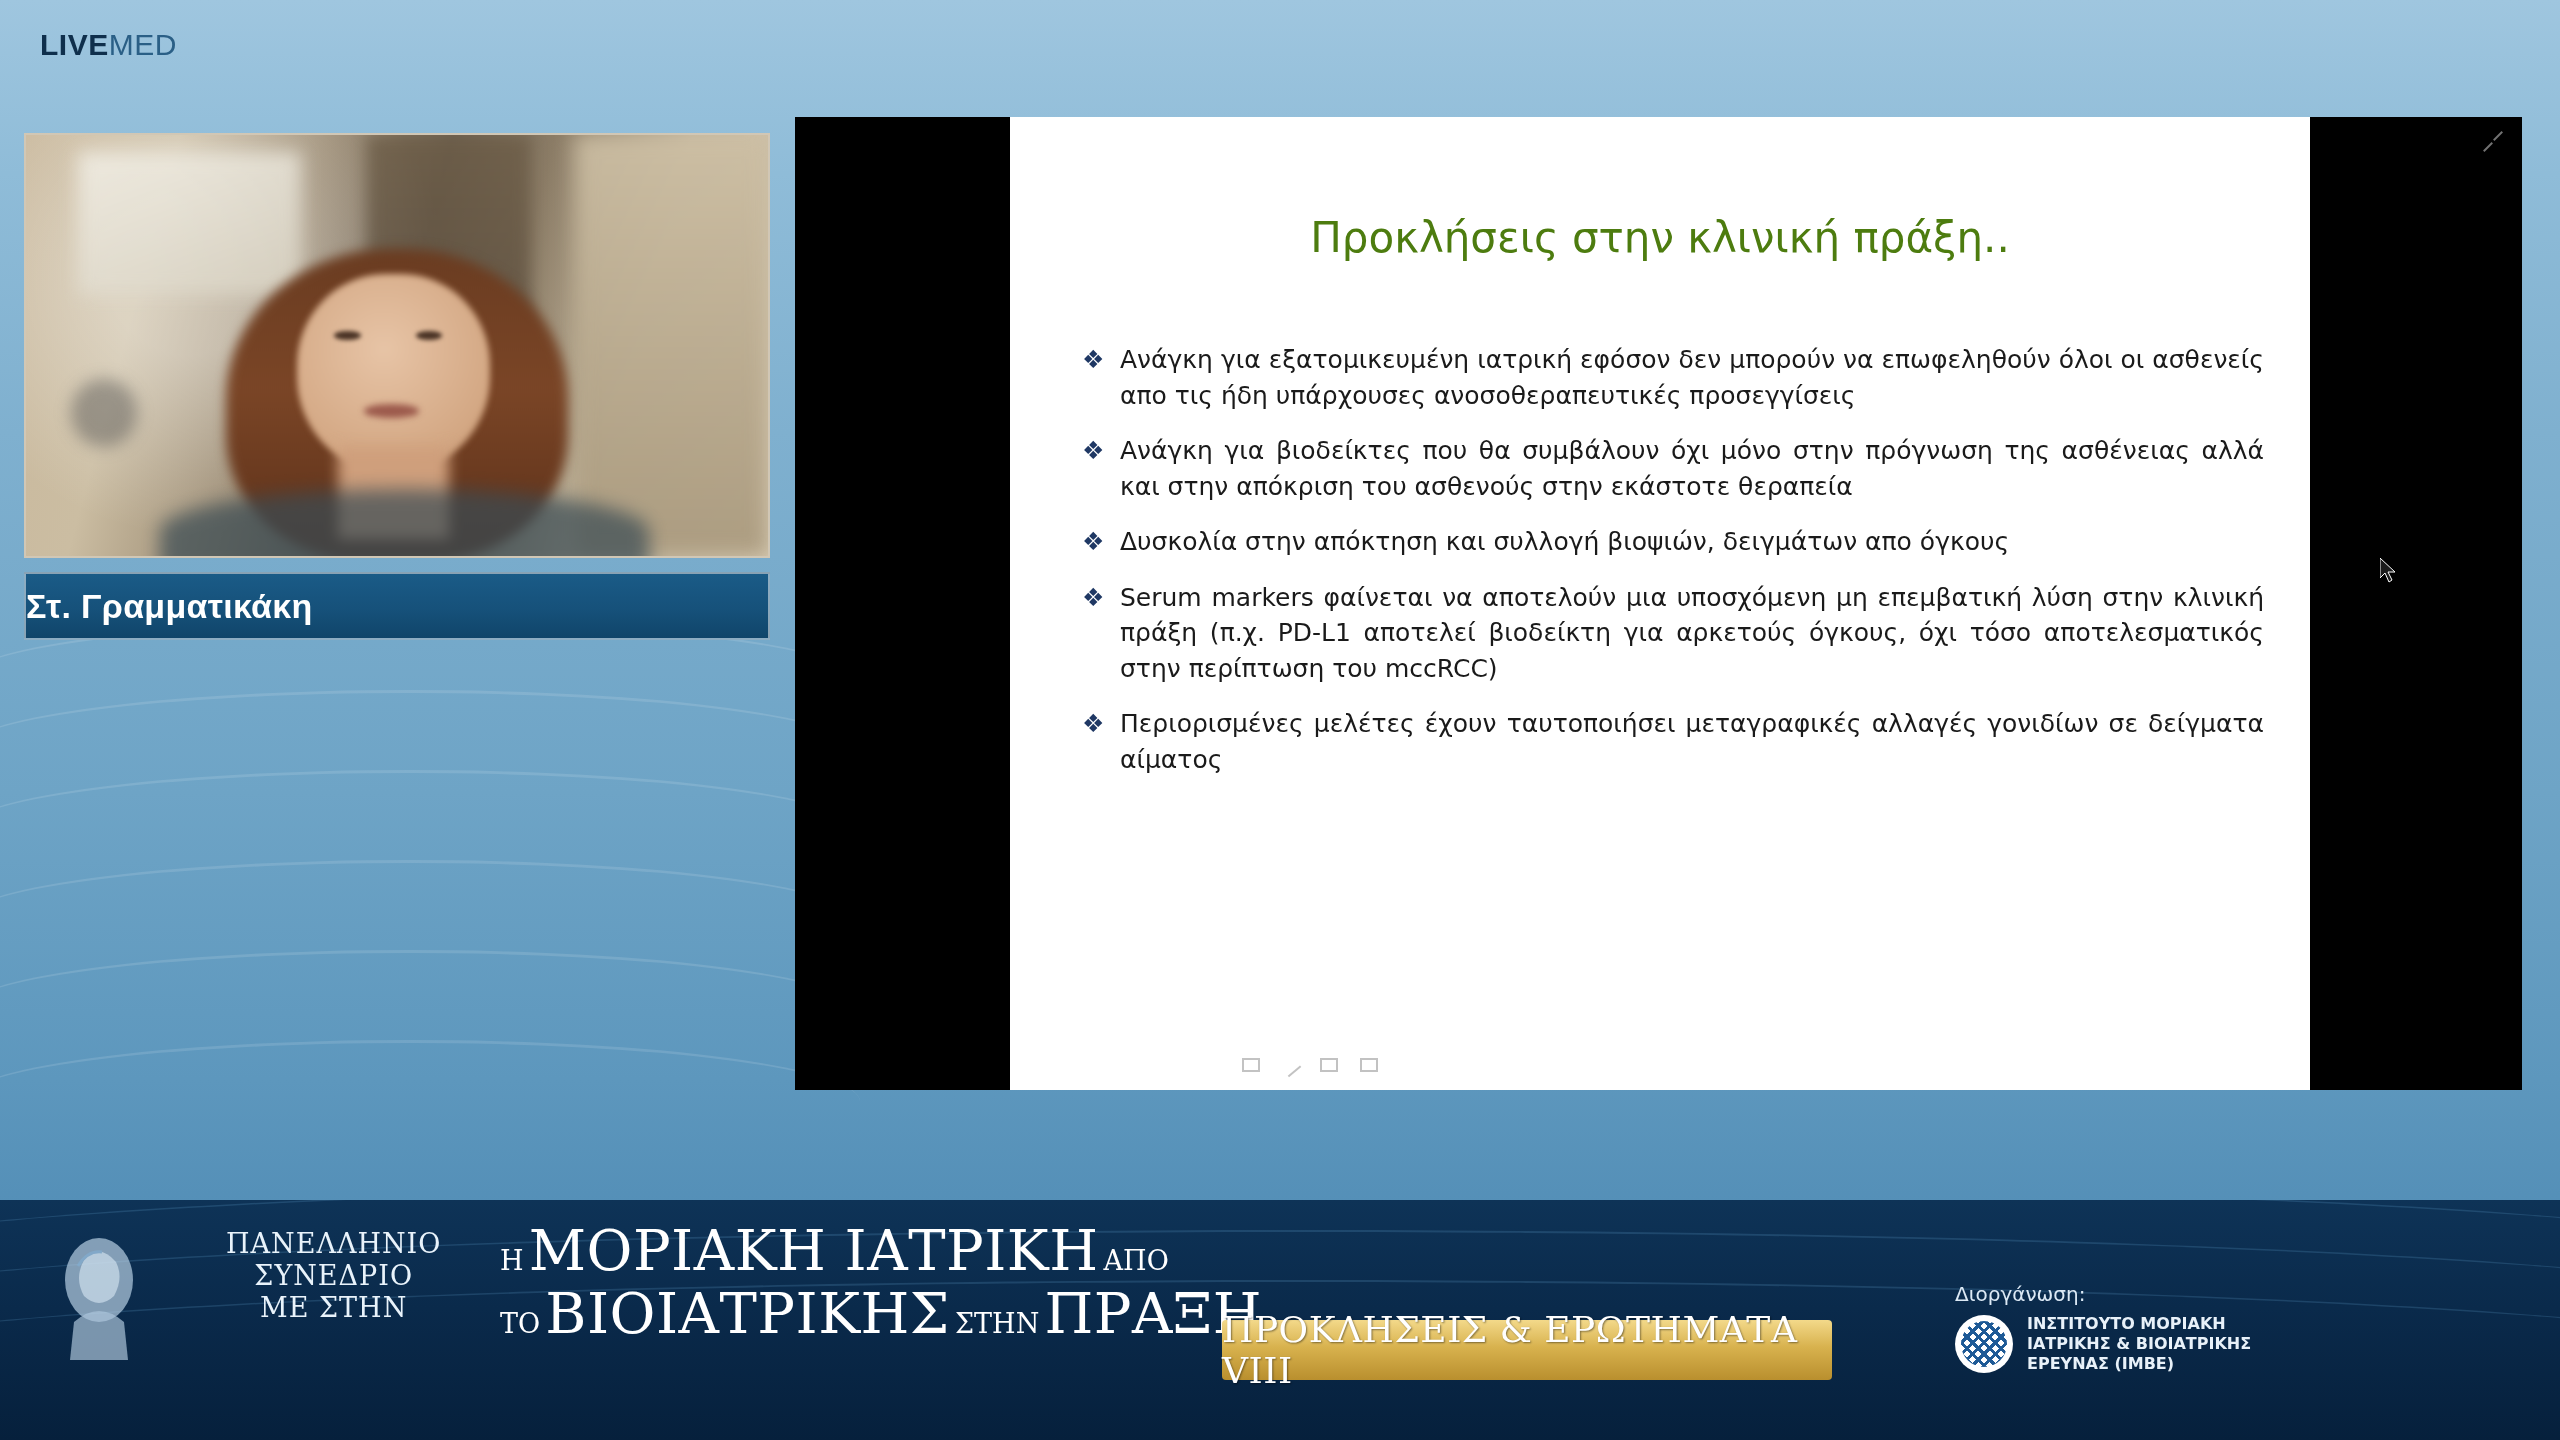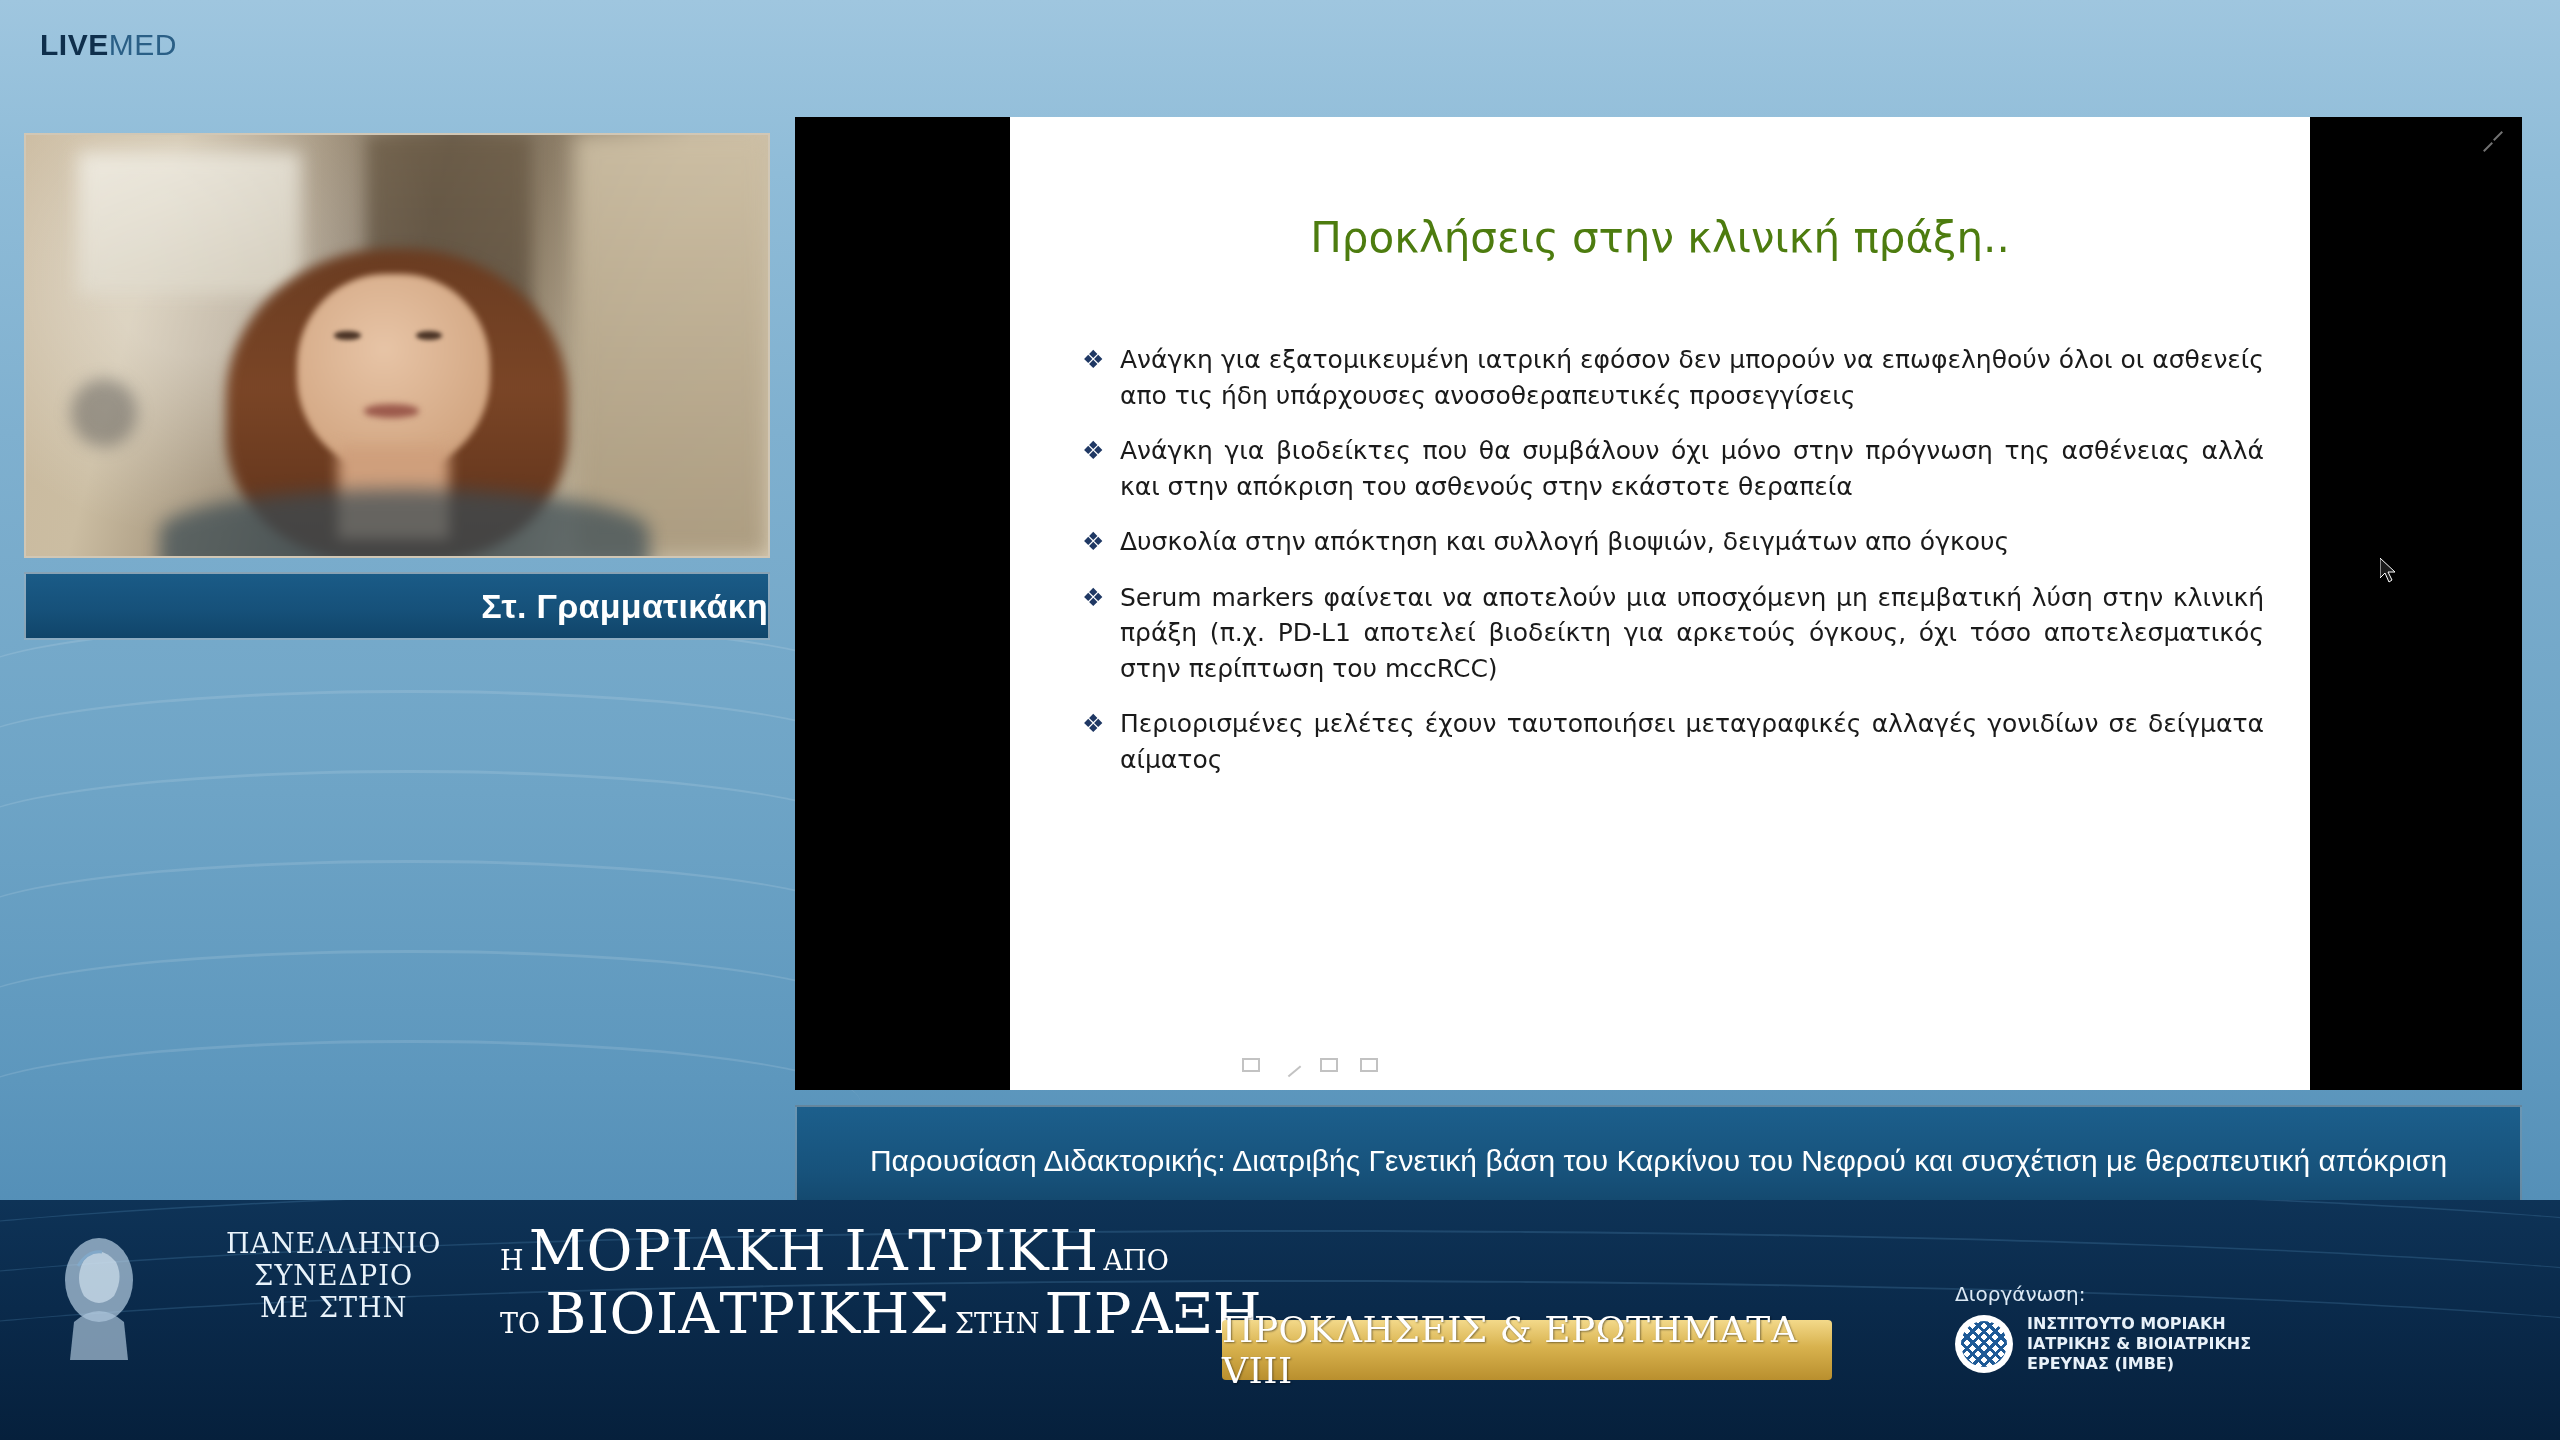--- a/index.html
+++ b/index.html
@@ -186,21 +186,21 @@
     width: 746px;
     height: 68px;
     background: linear-gradient(180deg, #1a5b87, #16517a 55%, #10456a);
     border: 2px solid rgba(255,255,255,0.5);
     box-sizing: border-box;
     color: #ffffff;
     font-size: 34px;
     font-weight: bold;
     display: flex;
     align-items: center;
-    justify-content: flex-end;
+    justify-content: flex-start;
     letter-spacing: 0.3px;
   }
 
   
   .slide-stage {
     position: absolute;
     left: 795px;
     top: 117px;
     width: 1727px;
     height: 973px;
@@ -497,23 +497,20 @@
       </div>
       <div class="slide-mini-icons">
         <div class="mini-icon"></div>
         <div class="mini-icon pen"></div>
         <div class="mini-icon grid"></div>
         <div class="mini-icon"></div>
       </div>
     </div>
   </div>
 
-  <div class="caption-bar">
-    <span>Παρουσίαση Διδακτορικής: Διατριβής Γενετική βάση του Καρκίνου του Νεφρού και συσχέτιση με θεραπευτική απόκριση</span>
-  </div>
 
   <div class="cursor">
     <svg width="20" height="28" viewBox="0 0 20 28">
       <polygon points="0,0 0,20 5,15 9,24 12,22 8,14 15,14" fill="#1b1b1b" stroke="#ffffff" stroke-width="1"></polygon>
     </svg>
   </div>
 
   <div class="footer">
     <div class="footer-waves">
       <div class="fwave" style="top: -70px;"></div>

